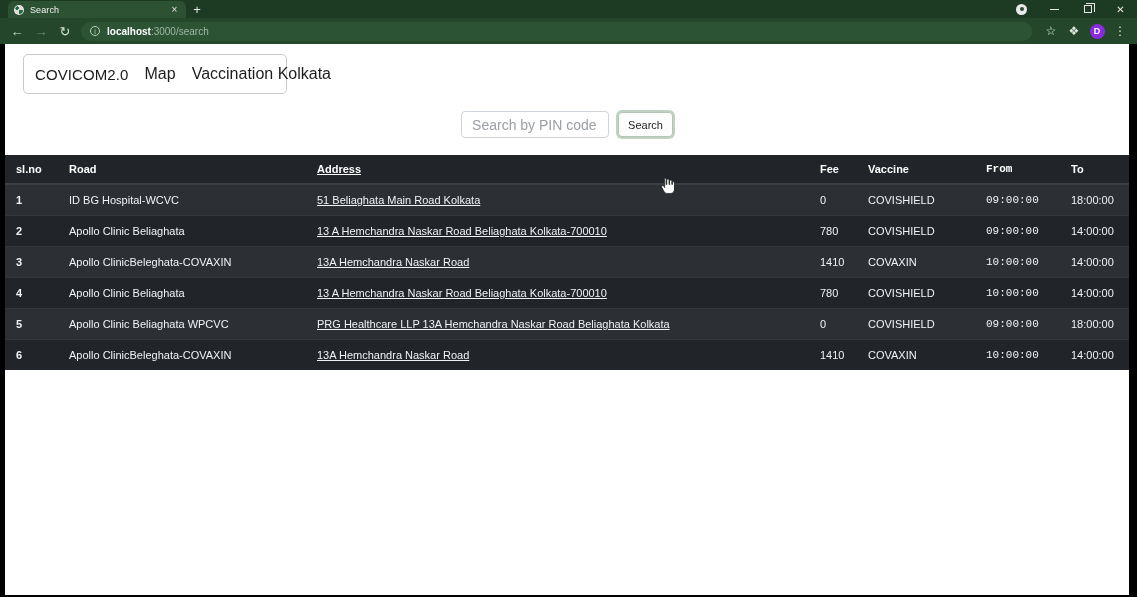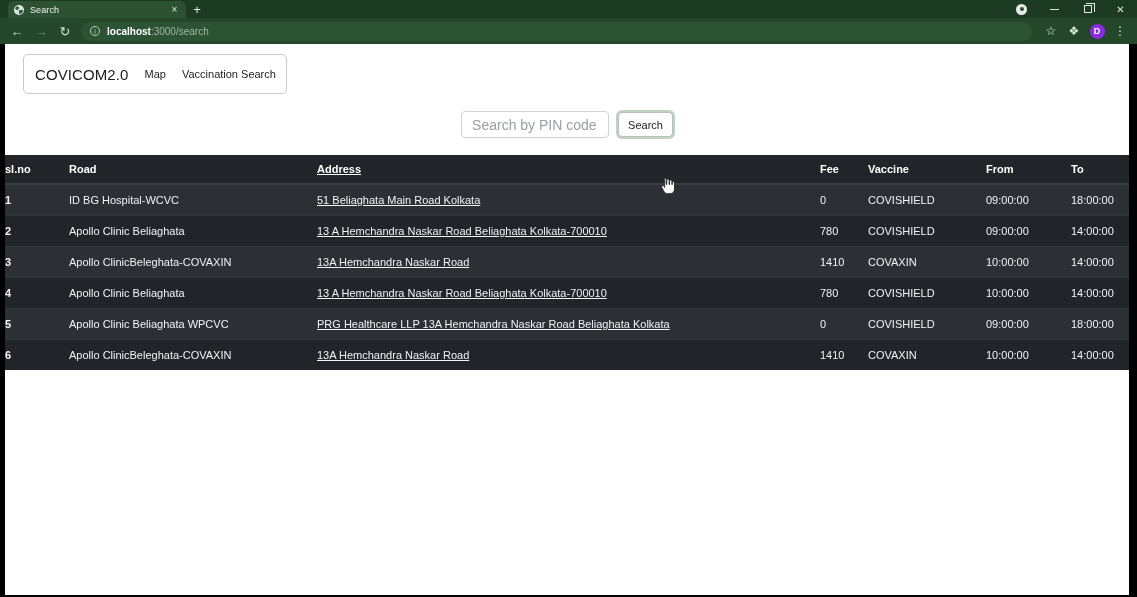--- a/index.html
+++ b/index.html
@@ -198,21 +198,21 @@
     gap: 16px;
     background: #fff;
   }
   .brand {
     font-size: 15px;
     color: #1a1a1a;
     letter-spacing: 0.1px;
     white-space: nowrap;
   }
   .navlink {
-    font-size: 11px;
+    font-size: 16px;
     color: #1d1d1d;
     white-space: nowrap;
     cursor: pointer;
   }
 
   
   .searchrow {
     margin-top: 17px;
     display: flex;
     justify-content: center;
@@ -277,26 +277,26 @@
     border-top: 1px solid #32373c;
     vertical-align: middle;
     overflow: hidden;
     white-space: nowrap;
     text-overflow: ellipsis;
   }
   tbody tr:nth-child(odd) { background: #2c3034; }
   tbody tr:nth-child(even) { background: #212529; }
   tbody td.sl { font-weight: 700; }
 
-  th.c-sl, td.c-sl { width: 52px; }
+  th.c-sl, td.c-sl { width: 52px; padding-left: 11px; }
   th.c-name, td.c-name { width: 248px; padding-left: 12px; }
   th.c-addr, td.c-addr { width: 513px; padding-left: 12px; text-decoration: underline; }
   th.c-fee, td.c-fee { width: 48px; padding-left: 2px; }
   th.c-vac, td.c-vac { width: 118px; padding-left: 2px; }
-  th.c-from, td.c-from { width: 85px; padding-left: 2px; }
+  th.c-from, td.c-from { width: 85px; padding-left: 2px; font-family: Liberation Mono, monospace; }
   th.c-to, td.c-to { width: 80px; padding-left: 2px; }
 </style>
 </head>
 <body>
 
 <div class="browser">
 
   <div class="tabstrip">
     <div class="tab">
       <span class="tab-favicon"></span>
@@ -337,21 +337,21 @@
       </div>
       <div class="tbi">⋮</div>
     </div>
   </div>
 
   <div class="viewport">
 
     <div class="navcard">
       <span class="brand">COVICOM2.0</span>
       <span class="navlink">Map</span>
-      <span class="navlink">Vaccination Search</span>
+      <span class="navlink">Vaccination Kolkata</span>
     </div>
 
     <div class="searchrow">
       <input class="searchinput" type="text" placeholder="Search by PIN code" style="">
       <button class="searchbtn">Search</button>
     </div>
 
     <svg class="cursor-hand" viewBox="0 0 13 16">
       <path d="M3 1.4c0-.7.5-1.2 1.1-1.2.6 0 1.1.5 1.1 1.2v5.1h.6V2.2c0-.7.5-1.2 1.1-1.2.6 0 1.1.5 1.1 1.2v4.3h.6V3.3c0-.7.5-1.2 1.1-1.2.6 0 1.1.5 1.1 1.2v3.2h.6V4.8c0-.7.5-1.2 1-1.2.6 0 1.1.5 1.1 1.2v6.1c0 2.6-1.6 4.6-4.1 4.6H6.6c-2 0-3-1-3.9-2.6L.8 9.3c-.3-.6-.1-1.3.5-1.6.5-.3 1.2-.1 1.5.4l.9 1.5V1.4z" fill="#fff" stroke="#1a1a1a" stroke-width="0.7"></path>
     </svg>

